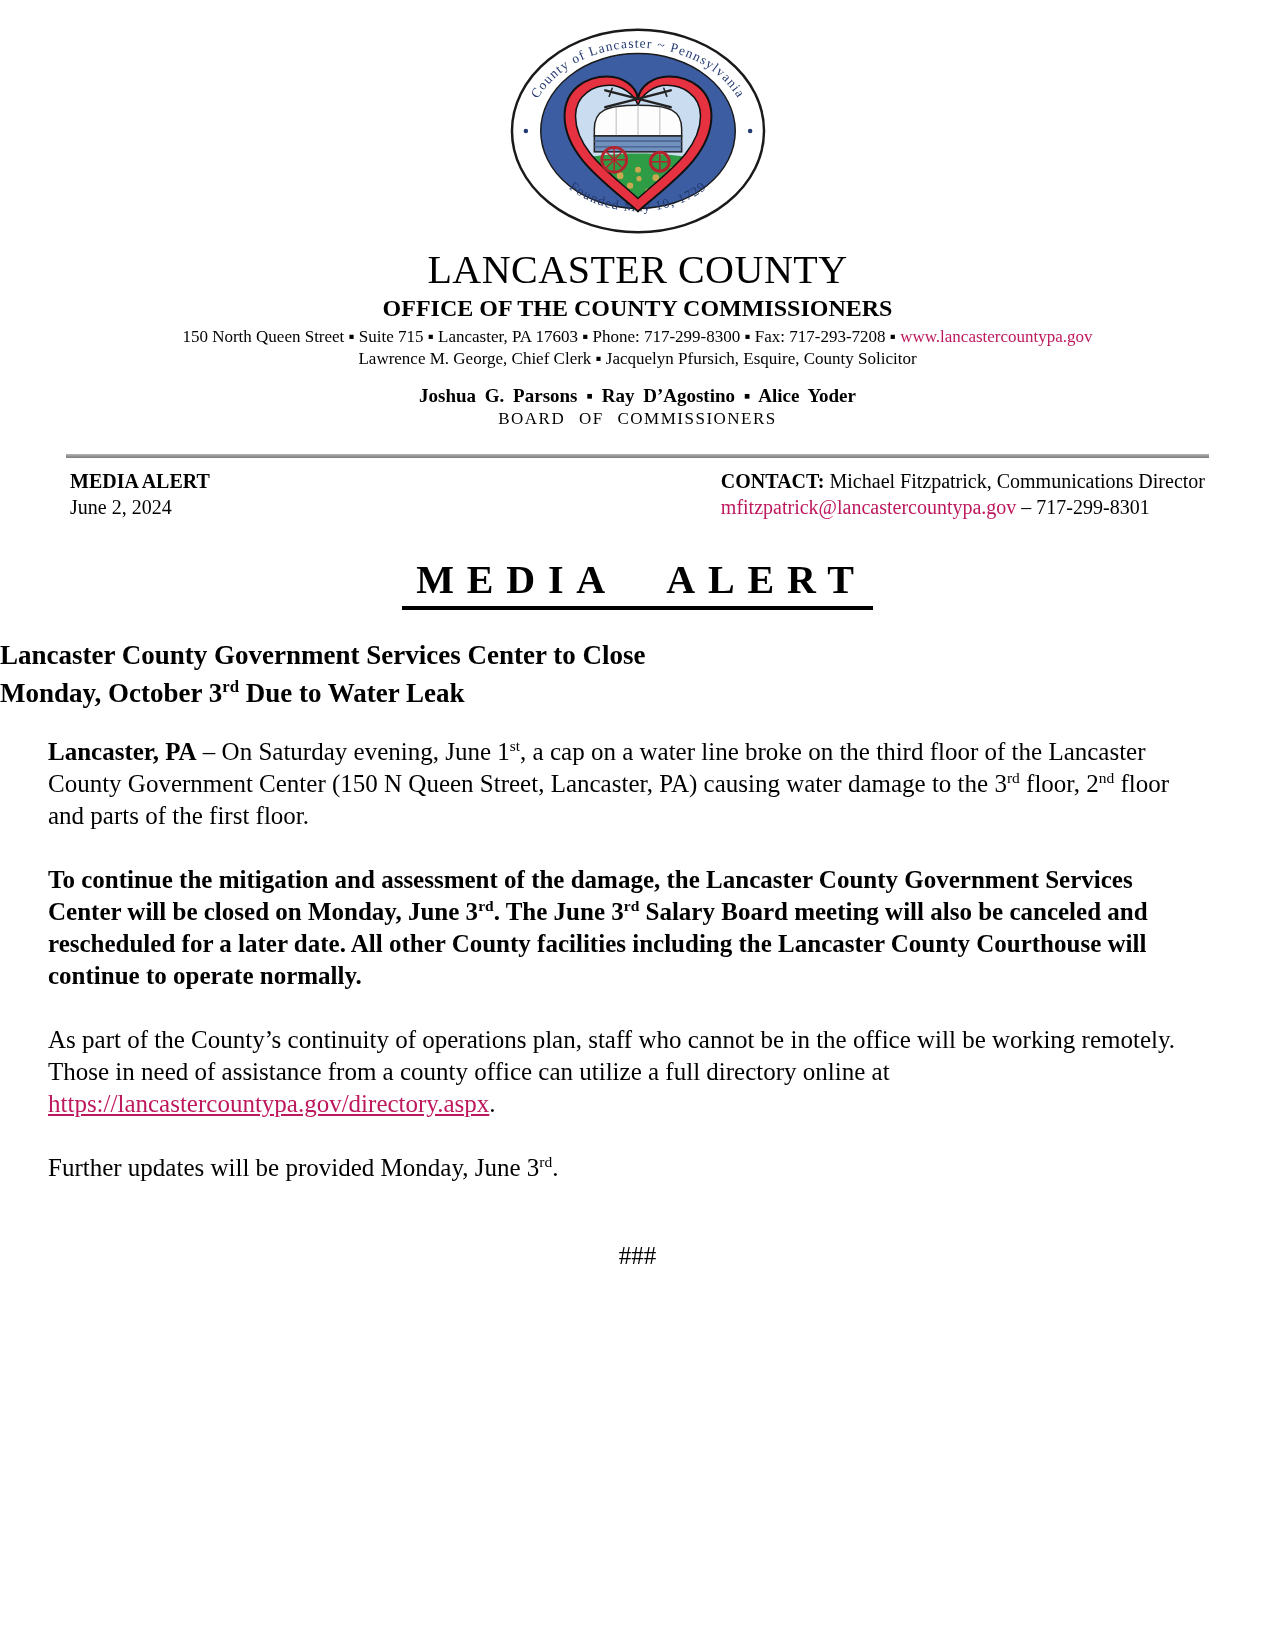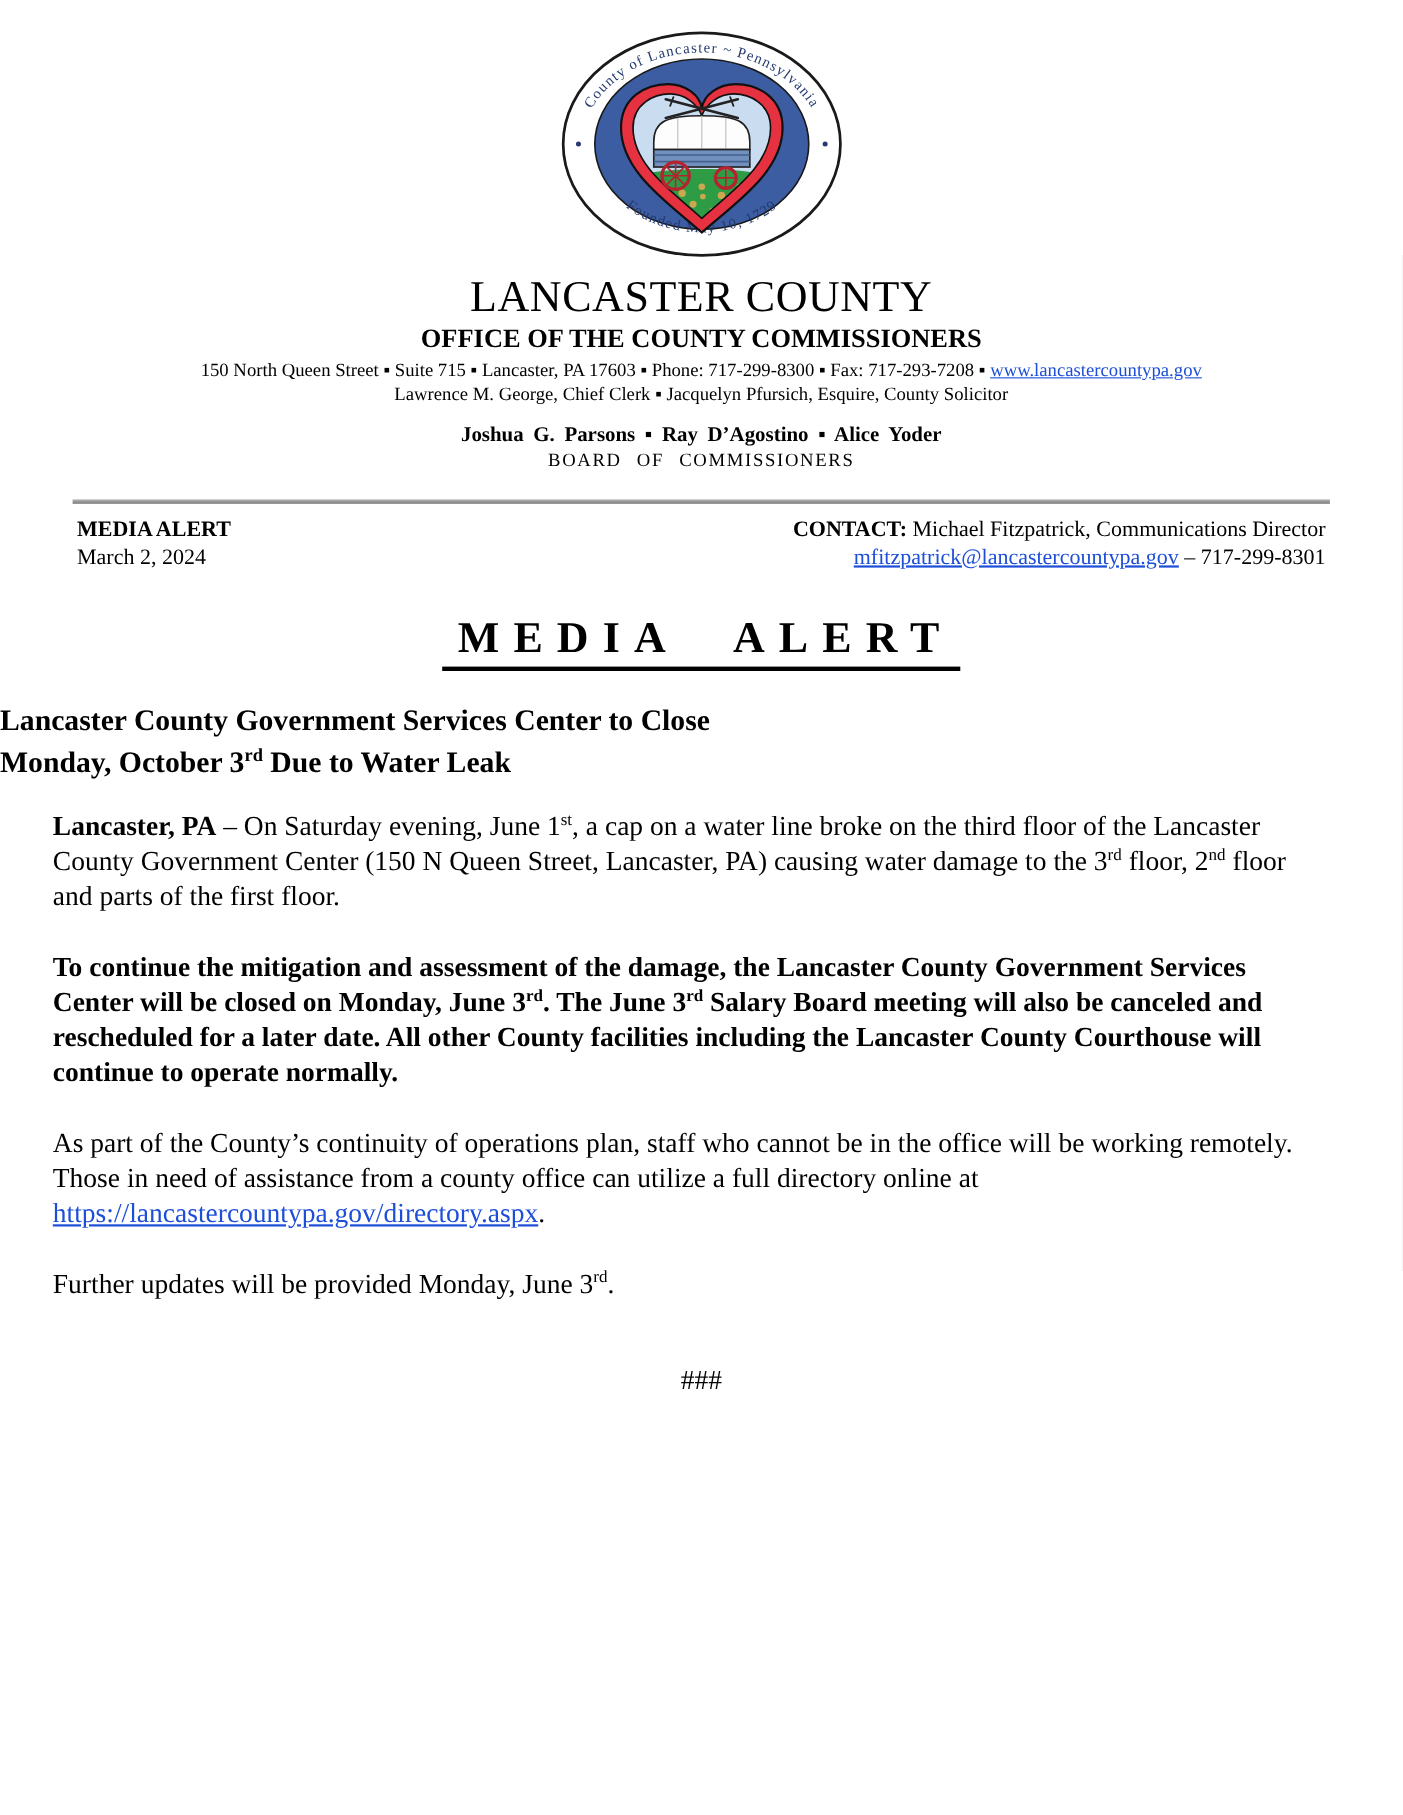--- a/index.html
+++ b/index.html
@@ -16,23 +16,23 @@
   .header { text-align:center; padding-top:26px; }
   .seal { display:block; margin:0 auto; }
   .org-name { font-size:40px; font-weight:normal; line-height:44px; margin-top:12px; letter-spacing:0.5px; }
   .office-name { font-size:24px; font-weight:bold; line-height:28px; margin-top:2px;text-align:center; }
   .address-line { font-size:17px; line-height:22px; margin-top:4px; }
   .clerk-line { font-size:17px; line-height:22px; }
   .commissioners { font-size:19px; font-weight:bold; line-height:24px; margin-top:14px; word-spacing:4px; }
   .board-label { font-size:17px; line-height:22px; letter-spacing:1.5px; word-spacing:8px; }
   .divider { height:4px; background:linear-gradient(#b5b5b5,#7a7a7a); margin:24px 66px 0 66px; }
   .meta-row { display:flex; justify-content:space-between; margin:10px 70px 0 70px; font-size:20px; line-height:26px; }
-  .meta-right { text-align:right;margin-left:36px; }
+  .meta-right { text-align:left;margin-left:36px; }
   .bold { font-weight:bold; }
-  a.link { color:#1d4ed8; text-decoration:underline; cursor:pointer; }
+  a.link { color:#be185d; cursor:pointer; }
   .big-title-wrap { text-align:center; margin-top:36px; }
   .big-title {
     display:inline-block;
     font-size:40px; font-weight:bold;
     letter-spacing:0.32em; word-spacing:0.75em;
     border-bottom:4px solid #000;
     padding:0 6px 3px 14px;
   }
   .subtitle { text-align:left; font-size:27px; font-weight:bold; line-height:38px; margin-top:26px; }
   .body-copy { margin:24px 70px 0 48px; font-size:25px; line-height:32px; }
@@ -124,21 +124,21 @@
     <div class="clerk-line">Lawrence M. George, Chief Clerk ▪ Jacquelyn Pfursich, Esquire, County Solicitor</div>
     <div class="commissioners">Joshua G. Parsons  ▪  Ray D’Agostino  ▪  Alice Yoder</div>
     <div class="board-label">BOARD OF COMMISSIONERS</div>
   </div>
 
   <div class="divider"></div>
 
   <div class="meta-row">
     <div class="meta-left">
       <div class="bold">MEDIA ALERT</div>
-      <div>March 2, 2024</div>
+      <div>June 2, 2024</div>
     </div>
     <div class="meta-right">
       <div><span class="bold">CONTACT:</span><span> Michael Fitzpatrick, Communications Director</span></div>
       <div><a class="link">mfitzpatrick@lancastercountypa.gov</a><span> – 717-299-8301</span></div>
     </div>
   </div>
 
   <div class="big-title-wrap">
     <span class="big-title">MEDIA ALERT</span>
   </div>

